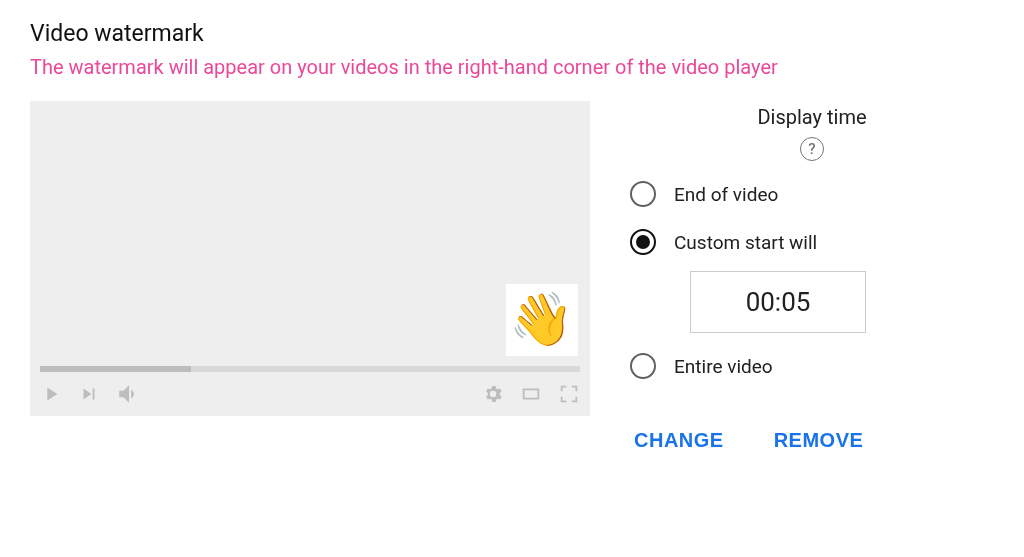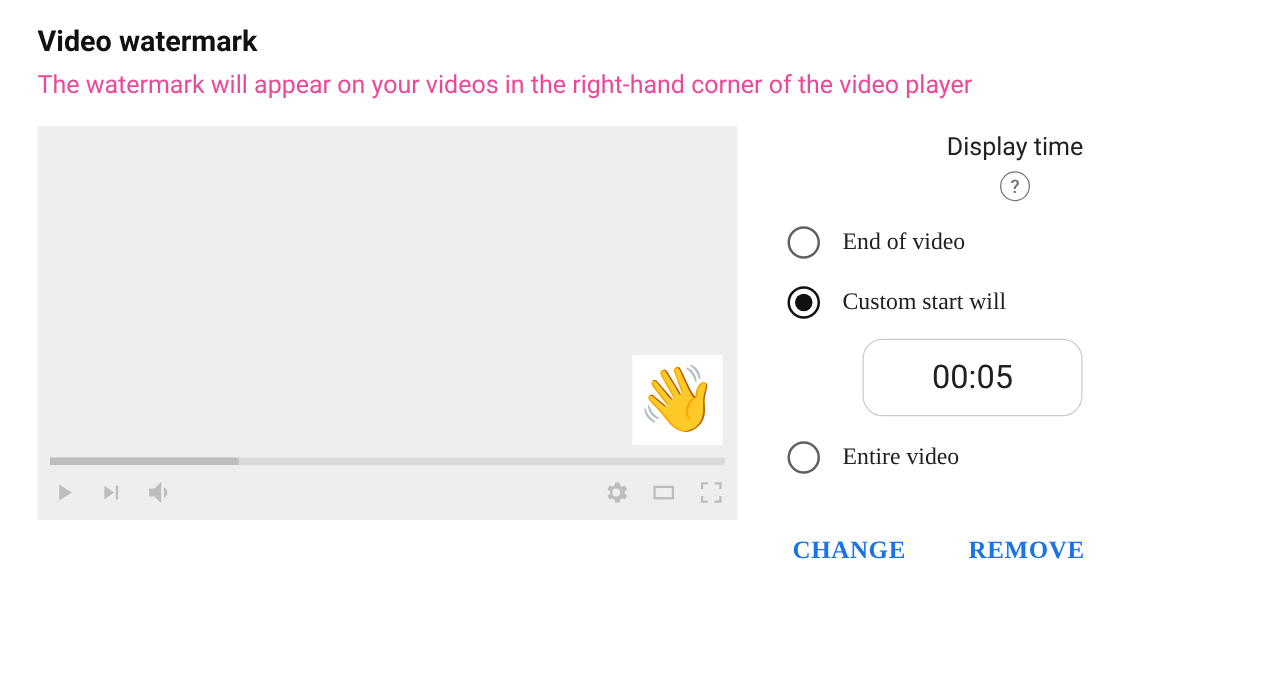--- a/index.html
+++ b/index.html
@@ -6,21 +6,21 @@
     body {
       font-family: Roboto, Arial, sans-serif;
       background: #fff;
       width: 1024px;
       height: 557px;
       padding: 20px 30px;
       color: #212121;
     }
     .section-title {
       font-size: 23px;
-      font-weight: 700;
+      font-weight: 400;
       color: #111;
       margin-bottom: 6px;
     }
     .section-desc {
       font-size: 20px;
       color: #ec4899;
       margin-bottom: 20px;
       line-height: 1.4;
     }
     .content-row { display: flex; gap: 40px; }
@@ -80,32 +80,32 @@
     .radio-circle {
       width:26px; height:26px; border:2.5px solid #616161; border-radius:50%;
       position:relative; flex-shrink:0;
     }
     .radio-circle.selected { border-color:#111; }
     .radio-circle.selected::after {
       content:""; position:absolute; top:50%; left:50%;
       width:14px; height:14px; background:#111; border-radius:50%;
       transform:translate(-50%,-50%);
     }
-    .radio-label { font-size:19px; color:#212121;font-family:Liberation Serif, serif; }
+    .radio-label { font-size:19px; color:#212121; }
     .time-input {
       margin-left:60px; margin-top:-6px; margin-bottom:-2px;
-      width:176px; height:62px; border:1px solid #ccc; border-radius:16px;
+      width:176px; height:62px; border:1px solid #ccc; border-radius:0;
       display:flex; align-items:center; justify-content:center;
       font-size:26px; color:#212121;
     }
     .action-row { display:flex; gap:50px; margin-top:50px; margin-left:4px; }
     .action-btn {
       background:none; border:none; color:#1a73e8;
       font-size:20px; font-weight:600; letter-spacing:0.5px;
-      cursor:pointer; text-transform:uppercase;font-family:Liberation Serif, serif;
+      cursor:pointer; text-transform:uppercase;
     }
   </style>
 </head>
 <body>
 
 <div>
   <h2 class="section-title">Video watermark</h2>
   <p class="section-desc">The watermark will appear on your videos in the right-hand corner of the video player</p>
 
   <div class="content-row">

